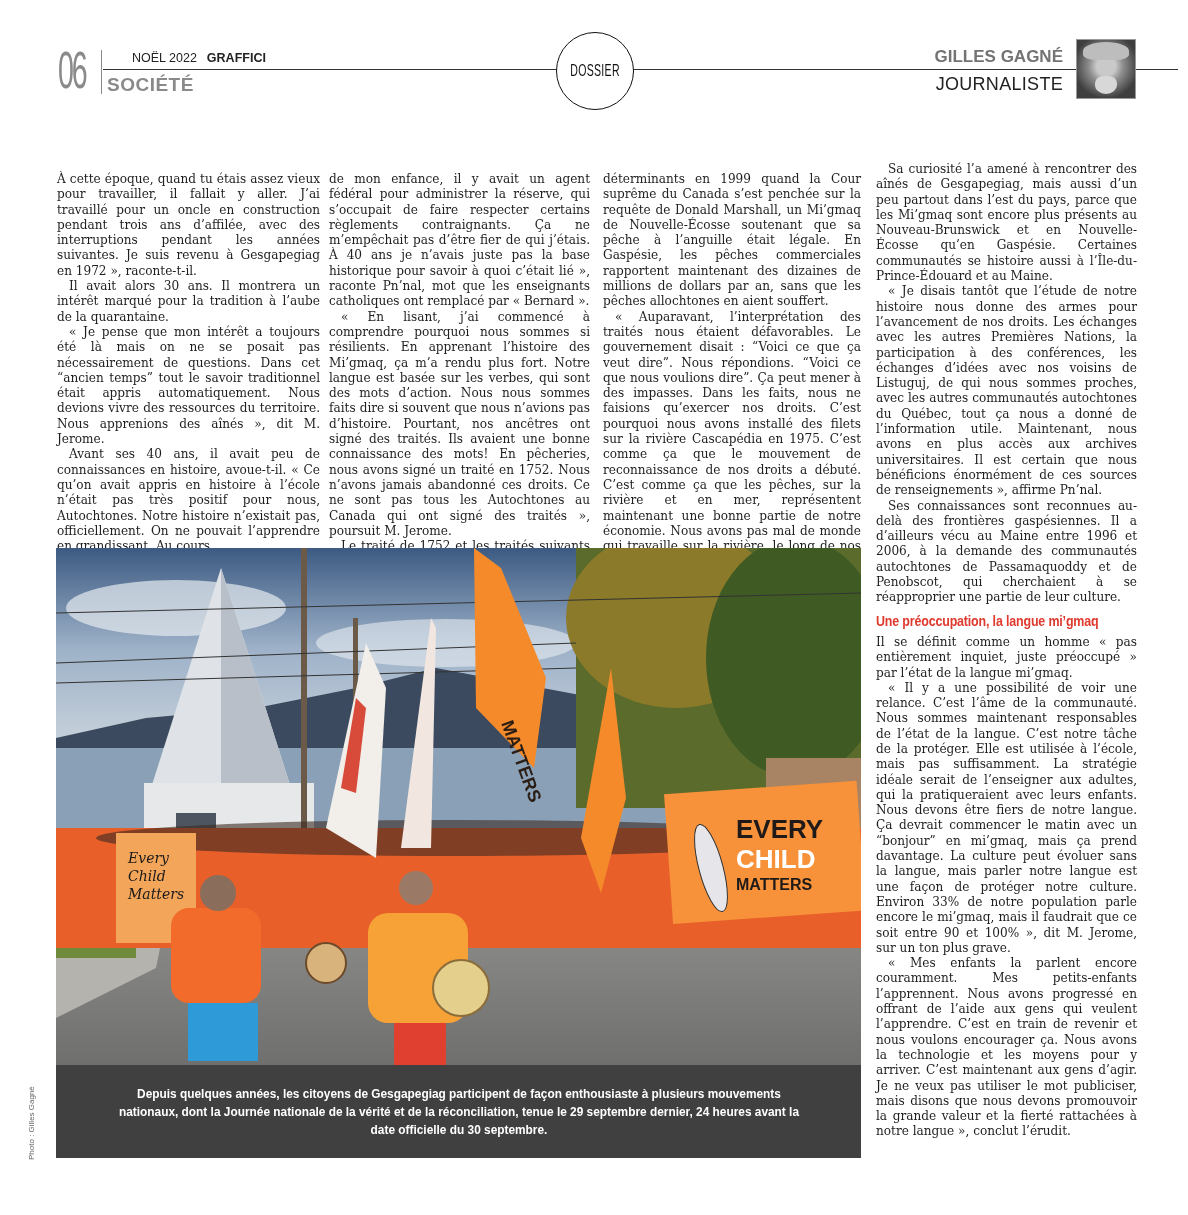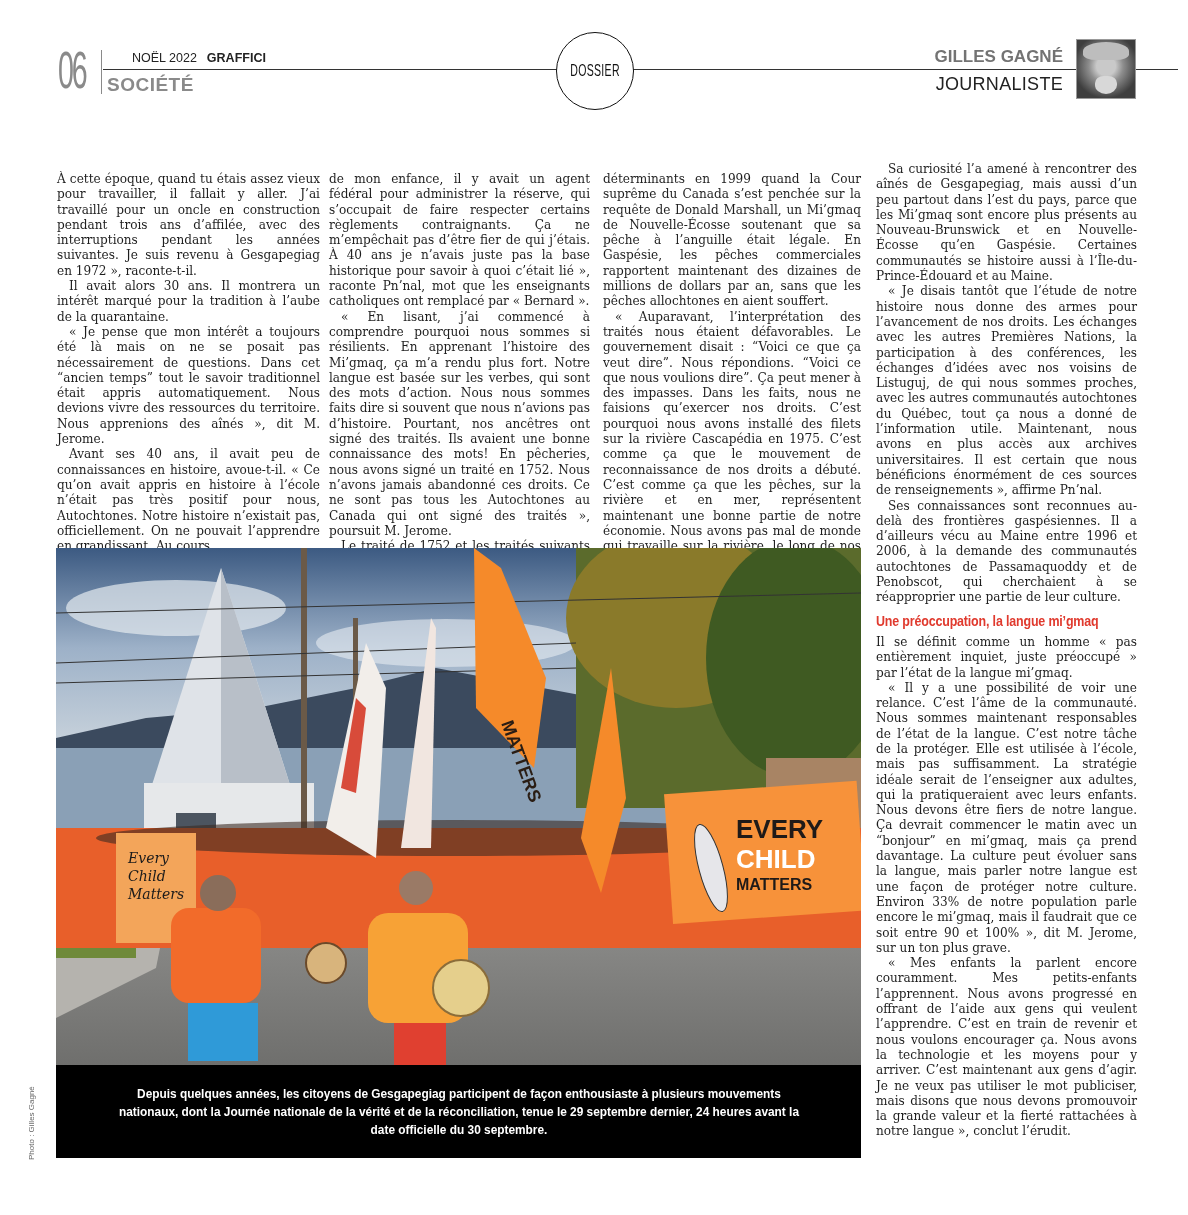--- a/index.html
+++ b/index.html
@@ -27,21 +27,21 @@
   .col p.noindent { text-indent: 0; }
   .col1 { left: 57px; top: 172px; width: 263px; }
   .col2 { left: 329px; top: 172px; width: 261px; }
   .col3 { left: 603px; top: 172px; width: 258px; }
   .col4 { left: 876px; top: 162px; width: 261px; }
   .col4 h2 { font-family: "Liberation Sans", sans-serif; font-size: 14.5px; font-weight: 700; color: #e03a2e; margin: 8px 0 6px 0; letter-spacing: -0.2px; transform: scaleX(0.86); transform-origin: left center; white-space: nowrap; text-indent: 0; }
 
   
   .photo { position: absolute; left: 56px; top: 548px; width: 805px; height: 517px; overflow: hidden; background: #8aa0b6; }
   .photo svg { display: block; }
-  .caption-bar { position: absolute; left: 56px; top: 1065px; width: 805px; height: 93px; background: #000000; display: flex; align-items: center; justify-content: center; }
+  .caption-bar { position: absolute; left: 56px; top: 1065px; width: 805px; height: 93px; background: #404040; display: flex; align-items: center; justify-content: center; }
   .caption-bar p { margin: 0; width: 770px; text-align: center; color: #ffffff; font-family: "Liberation Sans", sans-serif; font-weight: 700; font-size: 13.2px; line-height: 18px; transform: scaleX(0.9); }
   .photo-credit { position: absolute; left: 27px; top: 1160px; transform: rotate(-90deg); transform-origin: left top; font-family: "Liberation Sans", sans-serif; font-size: 8px; color: #666; white-space: nowrap; }
 </style>
 </head>
 <body>
 
 <div class="page-num">06</div>
 <div class="hdr-vbar"></div>
 <div class="hdr-line"></div>
 <div class="hdr-issue">

